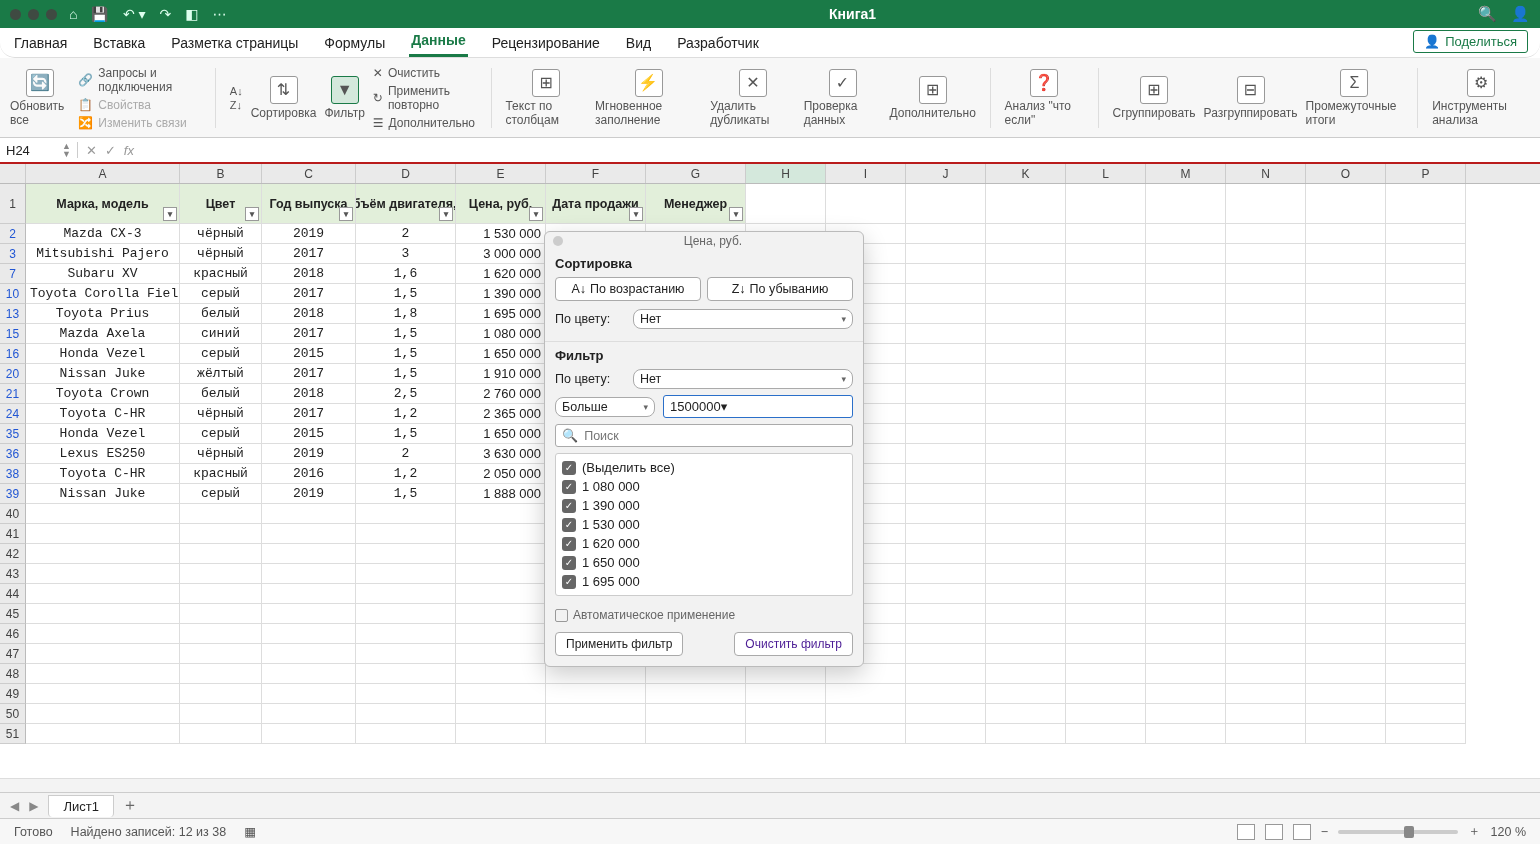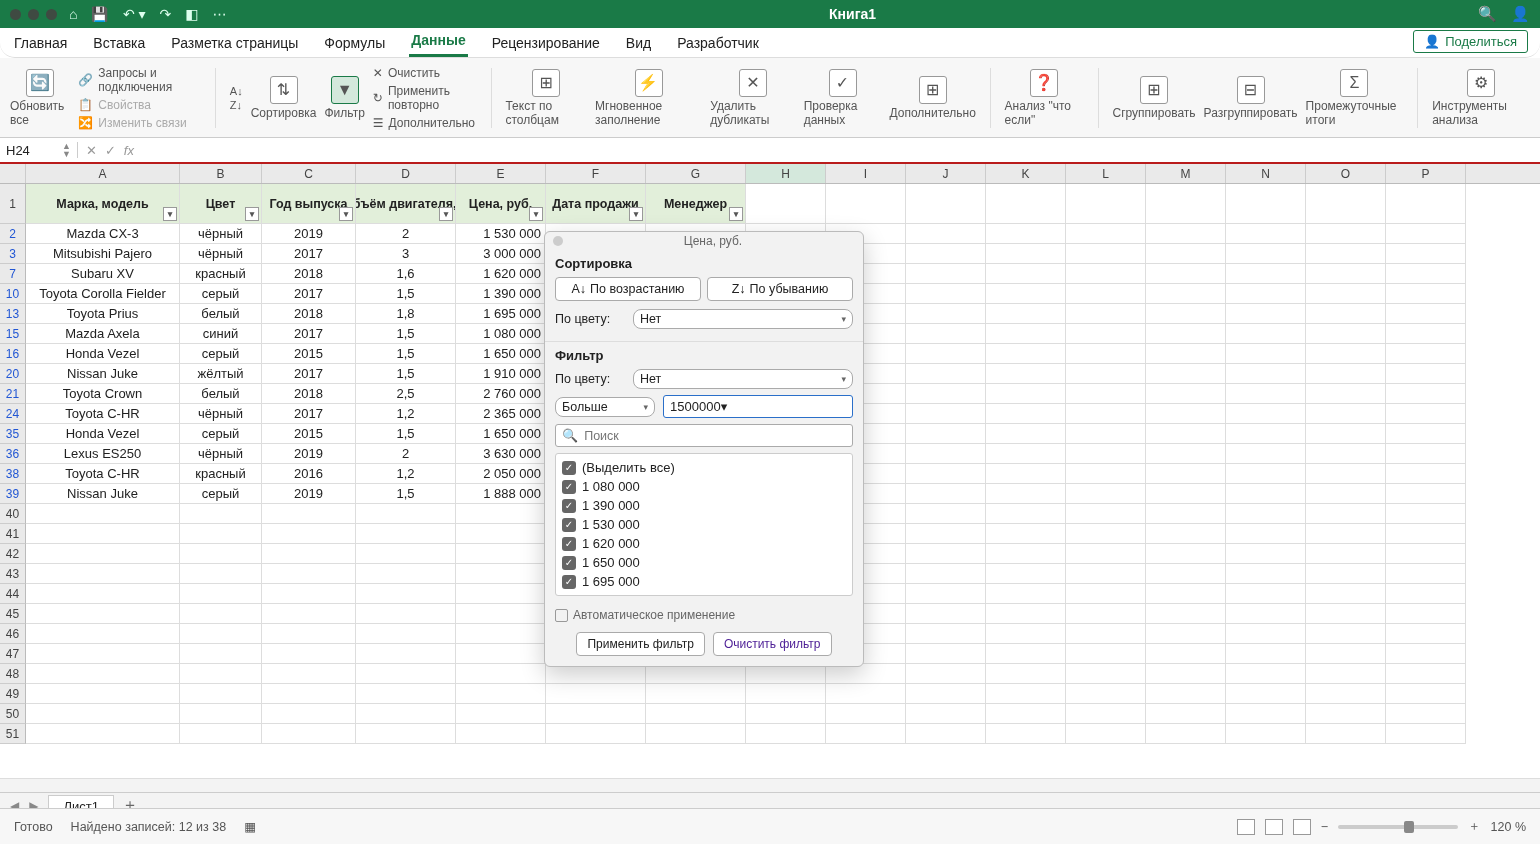--- a/index.html
+++ b/index.html
@@ -46,21 +46,21 @@
 .rows { position: relative; }
 .row { display: flex; height: 20px; }
 .rh { width: 26px; background: #eaeaea; border-right: 1px solid #bbb; border-bottom: 1px solid #ccc; text-align: center; font-size: 12px; color: #444; line-height: 20px; }
 .rh.filt { color: #2156d4; }
 .cell { border-right: 1px solid #ddd; border-bottom: 1px solid #ddd; padding: 0 4px; line-height: 20px; overflow: hidden; white-space: nowrap; font-size: 13px; position: relative; }
 .cell.hdr { background: #e2efda; font-weight: 600; font-size: 12.5px; text-align: center; display: flex; align-items: center; justify-content: center; }
 .row.hdrrow { height: 40px; }
 .row.hdrrow .rh { line-height: 40px; }
 .row.hdrrow .cell { line-height: 16px; }
 .cell.num { text-align: right; }
-.cell.ctr { text-align: center; }
+.cell.ctr { text-align: center; font-family: Liberation Mono, monospace; }
 .fbtn { position: absolute; right: 2px; bottom: 2px; width: 14px; height: 14px; border: 1px solid #999; background: #fff; font-size: 9px; display: flex; align-items: center; justify-content: center; color: #555; cursor: pointer; }
 
 
 .wA { width: 154px; }
 .wB { width: 82px; }
 .wC { width: 94px; }
 .wD { width: 100px; }
 .wE { width: 90px; }
 .wF { width: 100px; }
 .wG { width: 100px; }
@@ -92,21 +92,21 @@
 .popbtn { background: #fff; border: 1px solid #aaa; border-radius: 4px; padding: 4px 10px; font-size: 12px; cursor: pointer; }
 .popbtn.dis { color: #4c1d95; }
 
 
 .sheettabs { position: absolute; bottom: 26px; left: 0; right: 0; height: 26px; border-top: 1px solid #ccc; background: #f3f3f3; display: flex; align-items: center; padding: 0 10px; font-size: 13px; }
 .sheettabs .nav { color: #888; margin-right: 10px; font-size: 12px; cursor: pointer; }
 .stab { background: #fff; border: 1px solid #ccc; border-bottom: none; padding: 3px 14px; border-radius: 0 0 4px 4px; cursor: pointer; }
 .addsheet { margin-left: 8px; color: #666; cursor: pointer; font-size: 16px; }
 
 
-.statusbar { position: absolute; bottom: 0; left: 0; right: 0; height: 36px; background: #f7f7f7; border-top: 1px solid #ccc; display: flex; align-items: center; padding: 0 14px; font-size: 12.5px; color: #555; gap: 18px; }
+.statusbar { position: absolute; bottom: 0; left: 0; right: 0; height: 26px; background: #f7f7f7; border-top: 1px solid #ccc; display: flex; align-items: center; padding: 0 14px; font-size: 12.5px; color: #555; gap: 18px; }
 .statusbar .right { margin-left: auto; display: flex; align-items: center; gap: 10px; }
 .viewbtn { width: 18px; height: 16px; border: 1px solid #999; background: #fff; }
 .slider { width: 120px; height: 4px; background: #ccc; position: relative; border-radius: 2px; }
 .slider .thumb { position: absolute; left: 55%; top: -4px; width: 10px; height: 12px; background: #888; border-radius: 2px; }
 
 
 .hscroll { position: absolute; bottom: 52px; left: 0; right: 0; height: 14px; background: #f3f3f3; border-top: 1px solid #ddd; }
 </style>
 </head>
 <body>
@@ -862,21 +862,21 @@
           <span>1 695 000</span>
         </div>
       </div>
   </div>
   <div class="popfoot">
     <div class="auto">
         <div class="cb2"></div>
         <span>Автоматическое применение</span>
       </div>
   </div>
-  <div class="popfoot" style="padding-top:0;justify-content:center">
+  <div class="popfoot" style="padding-top:0;justify-content:space-between">
     <div class="popbtn">Применить фильтр</div>
     <div class="popbtn dis">Очистить фильтр</div>
   </div>
 </div>
 
 <div class="hscroll"></div>
 
 <div class="sheettabs">
   <span class="nav">◀</span>
   <span class="nav">▶</span>

